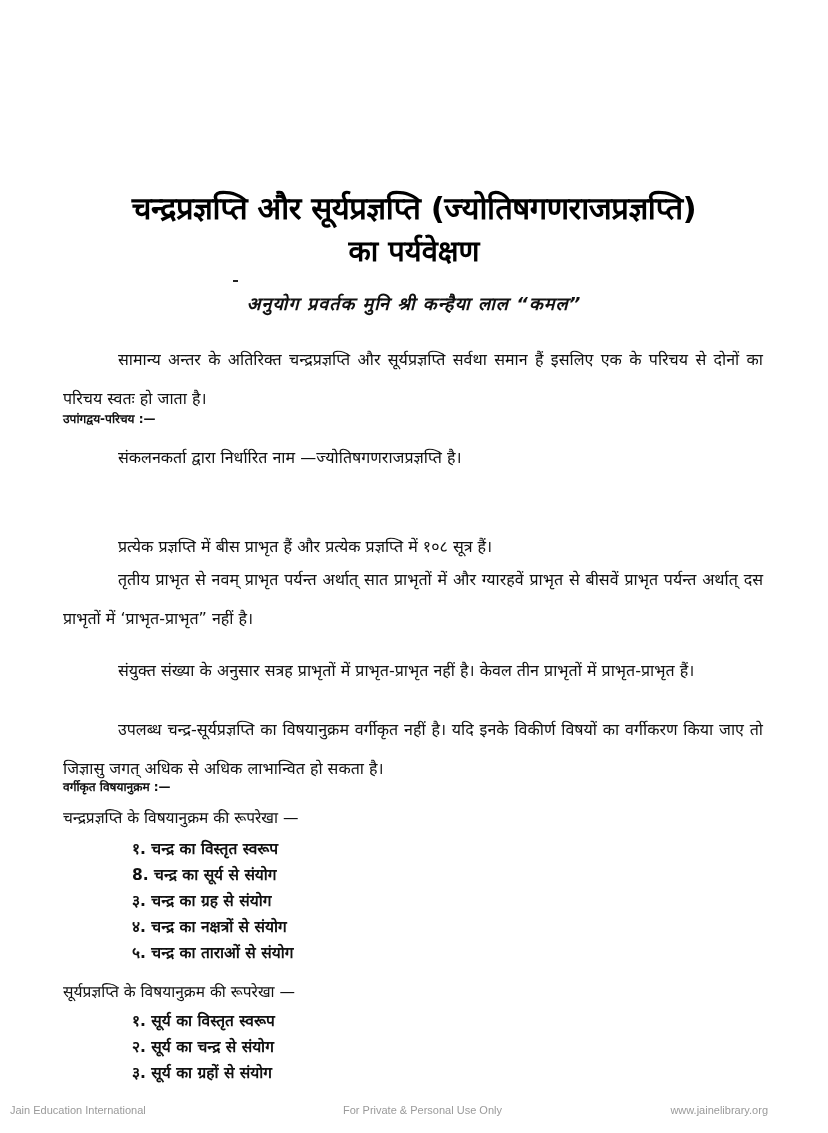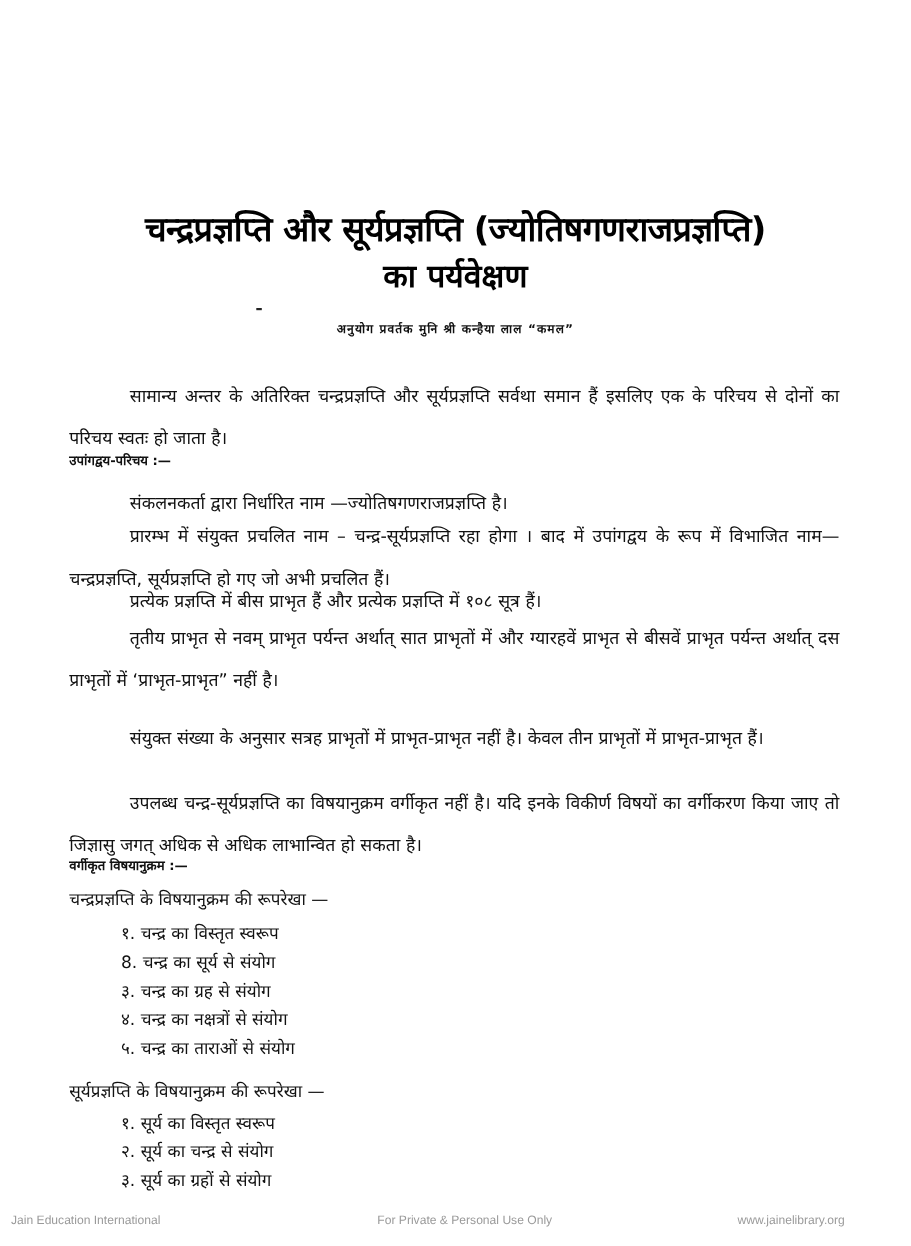--- a/index.html
+++ b/index.html
@@ -3,45 +3,44 @@
 <meta charset="utf-8">
 <style>
   html, body { margin:0; padding:0; background:#ffffff; }
   body { width:828px; height:1133px; position:relative; overflow:hidden;
          font-family:"DejaVu Sans", sans-serif; color:#111; }
   .page { position:absolute; left:0; top:0; width:780px; height:1133px; }
   .title { position:absolute; left:0; width:828px; text-align:center; font-weight:bold; color:#000; }
   .t1 { top:186px; font-size:31px; letter-spacing:-0.5px; }
   .t2 { top:230px; font-size:29px; }
   .dash { position:absolute; left:233px; top:280px; width:5px; height:2px; background:#222; }
-  .author { position:absolute; left:0; width:828px; top:291px; text-align:center; font-size:11px; font-weight:bold; letter-spacing:1px; }
+  .author { position:absolute; left:0; width:828px; top:291px; text-align:center; font-size:18px; font-weight:bold; letter-spacing:1px;font-style:italic; }
   .para { position:absolute; left:63px; width:700px; font-size:16px; line-height:39px; text-align:justify; }
   .para.indent { text-indent:55px; }
   .heading { position:absolute; left:63px; font-size:12px; font-weight:bold; }
   .sub { position:absolute; left:63px; font-size:15.5px;text-align:right; }
-  .list { position:absolute; left:110px; font-size:15.5px; line-height:26px; margin:0; padding:0; list-style:none; }
+  .list { position:absolute; left:132px; font-size:15.5px; line-height:26px; margin:0; padding:0; list-style:none;font-weight:bold; }
   .list li { white-space:nowrap; }
   .footer { position:absolute; top:1104px; font-size:11px; color:#9a9a9a; font-family:"Liberation Sans", sans-serif; }
 </style>
 </head>
 <body>
 
 <div class="page">
 
   <div class="title t1">चन्द्रप्रज्ञप्ति और सूर्यप्रज्ञप्ति (ज्योतिषगणराजप्रज्ञप्ति)</div>
   <div class="title t2">का पर्यवेक्षण</div>
   <div class="dash"></div>
   <div class="author">अनुयोग प्रवर्तक मुनि श्री कन्हैया लाल “कमल”</div>
 
   <div class="para indent" style="top:340px;">सामान्य अन्तर के अतिरिक्त चन्द्रप्रज्ञप्ति और सूर्यप्रज्ञप्ति सर्वथा समान हैं इसलिए एक के परिचय से दोनों का परिचय स्वतः हो जाता है।</div>
 
   <div class="heading" style="top:410px;">उपांगद्वय-परिचय :—</div>
 
   <div class="para indent" style="top:438px;">संकलनकर्ता द्वारा निर्धारित नाम —ज्योतिषगणराजप्रज्ञप्ति है।</div>
-  <div class="para indent" style="top:468px;">प्रारम्भ में संयुक्त प्रचलित नाम – चन्द्र-सूर्यप्रज्ञप्ति रहा होगा । बाद में उपांगद्वय के रूप में विभाजित नाम—चन्द्रप्रज्ञप्ति, सूर्यप्रज्ञप्ति हो गए जो अभी प्रचलित हैं।</div>
   <div class="para indent" style="top:527px;">प्रत्येक प्रज्ञप्ति में बीस प्राभृत हैं और प्रत्येक प्रज्ञप्ति में १०८ सूत्र हैं।</div>
   <div class="para indent" style="top:560px;">तृतीय प्राभृत से नवम् प्राभृत पर्यन्त अर्थात् सात प्राभृतों में और ग्यारहवें प्राभृत से बीसवें प्राभृत पर्यन्त अर्थात् दस प्राभृतों में ‘प्राभृत-प्राभृत” नहीं है।</div>
   <div class="para indent" style="top:651px;">संयुक्त संख्या के अनुसार सत्रह प्राभृतों में प्राभृत-प्राभृत नहीं है। केवल तीन प्राभृतों में प्राभृत-प्राभृत हैं।</div>
   <div class="para indent" style="top:710px;">उपलब्ध चन्द्र-सूर्यप्रज्ञप्ति का विषयानुक्रम वर्गीकृत नहीं है। यदि इनके विकीर्ण विषयों का वर्गीकरण किया जाए तो जिज्ञासु जगत् अधिक से अधिक लाभान्वित हो सकता है।</div>
 
   <div class="heading" style="top:778px;">वर्गीकृत विषयानुक्रम :—</div>
   <div class="sub" style="top:806px;">चन्द्रप्रज्ञप्ति के विषयानुक्रम की रूपरेखा —</div>
 
   <ul class="list" style="top:836px;">
     <li>१. चन्द्र का विस्तृत स्वरूप</li>

